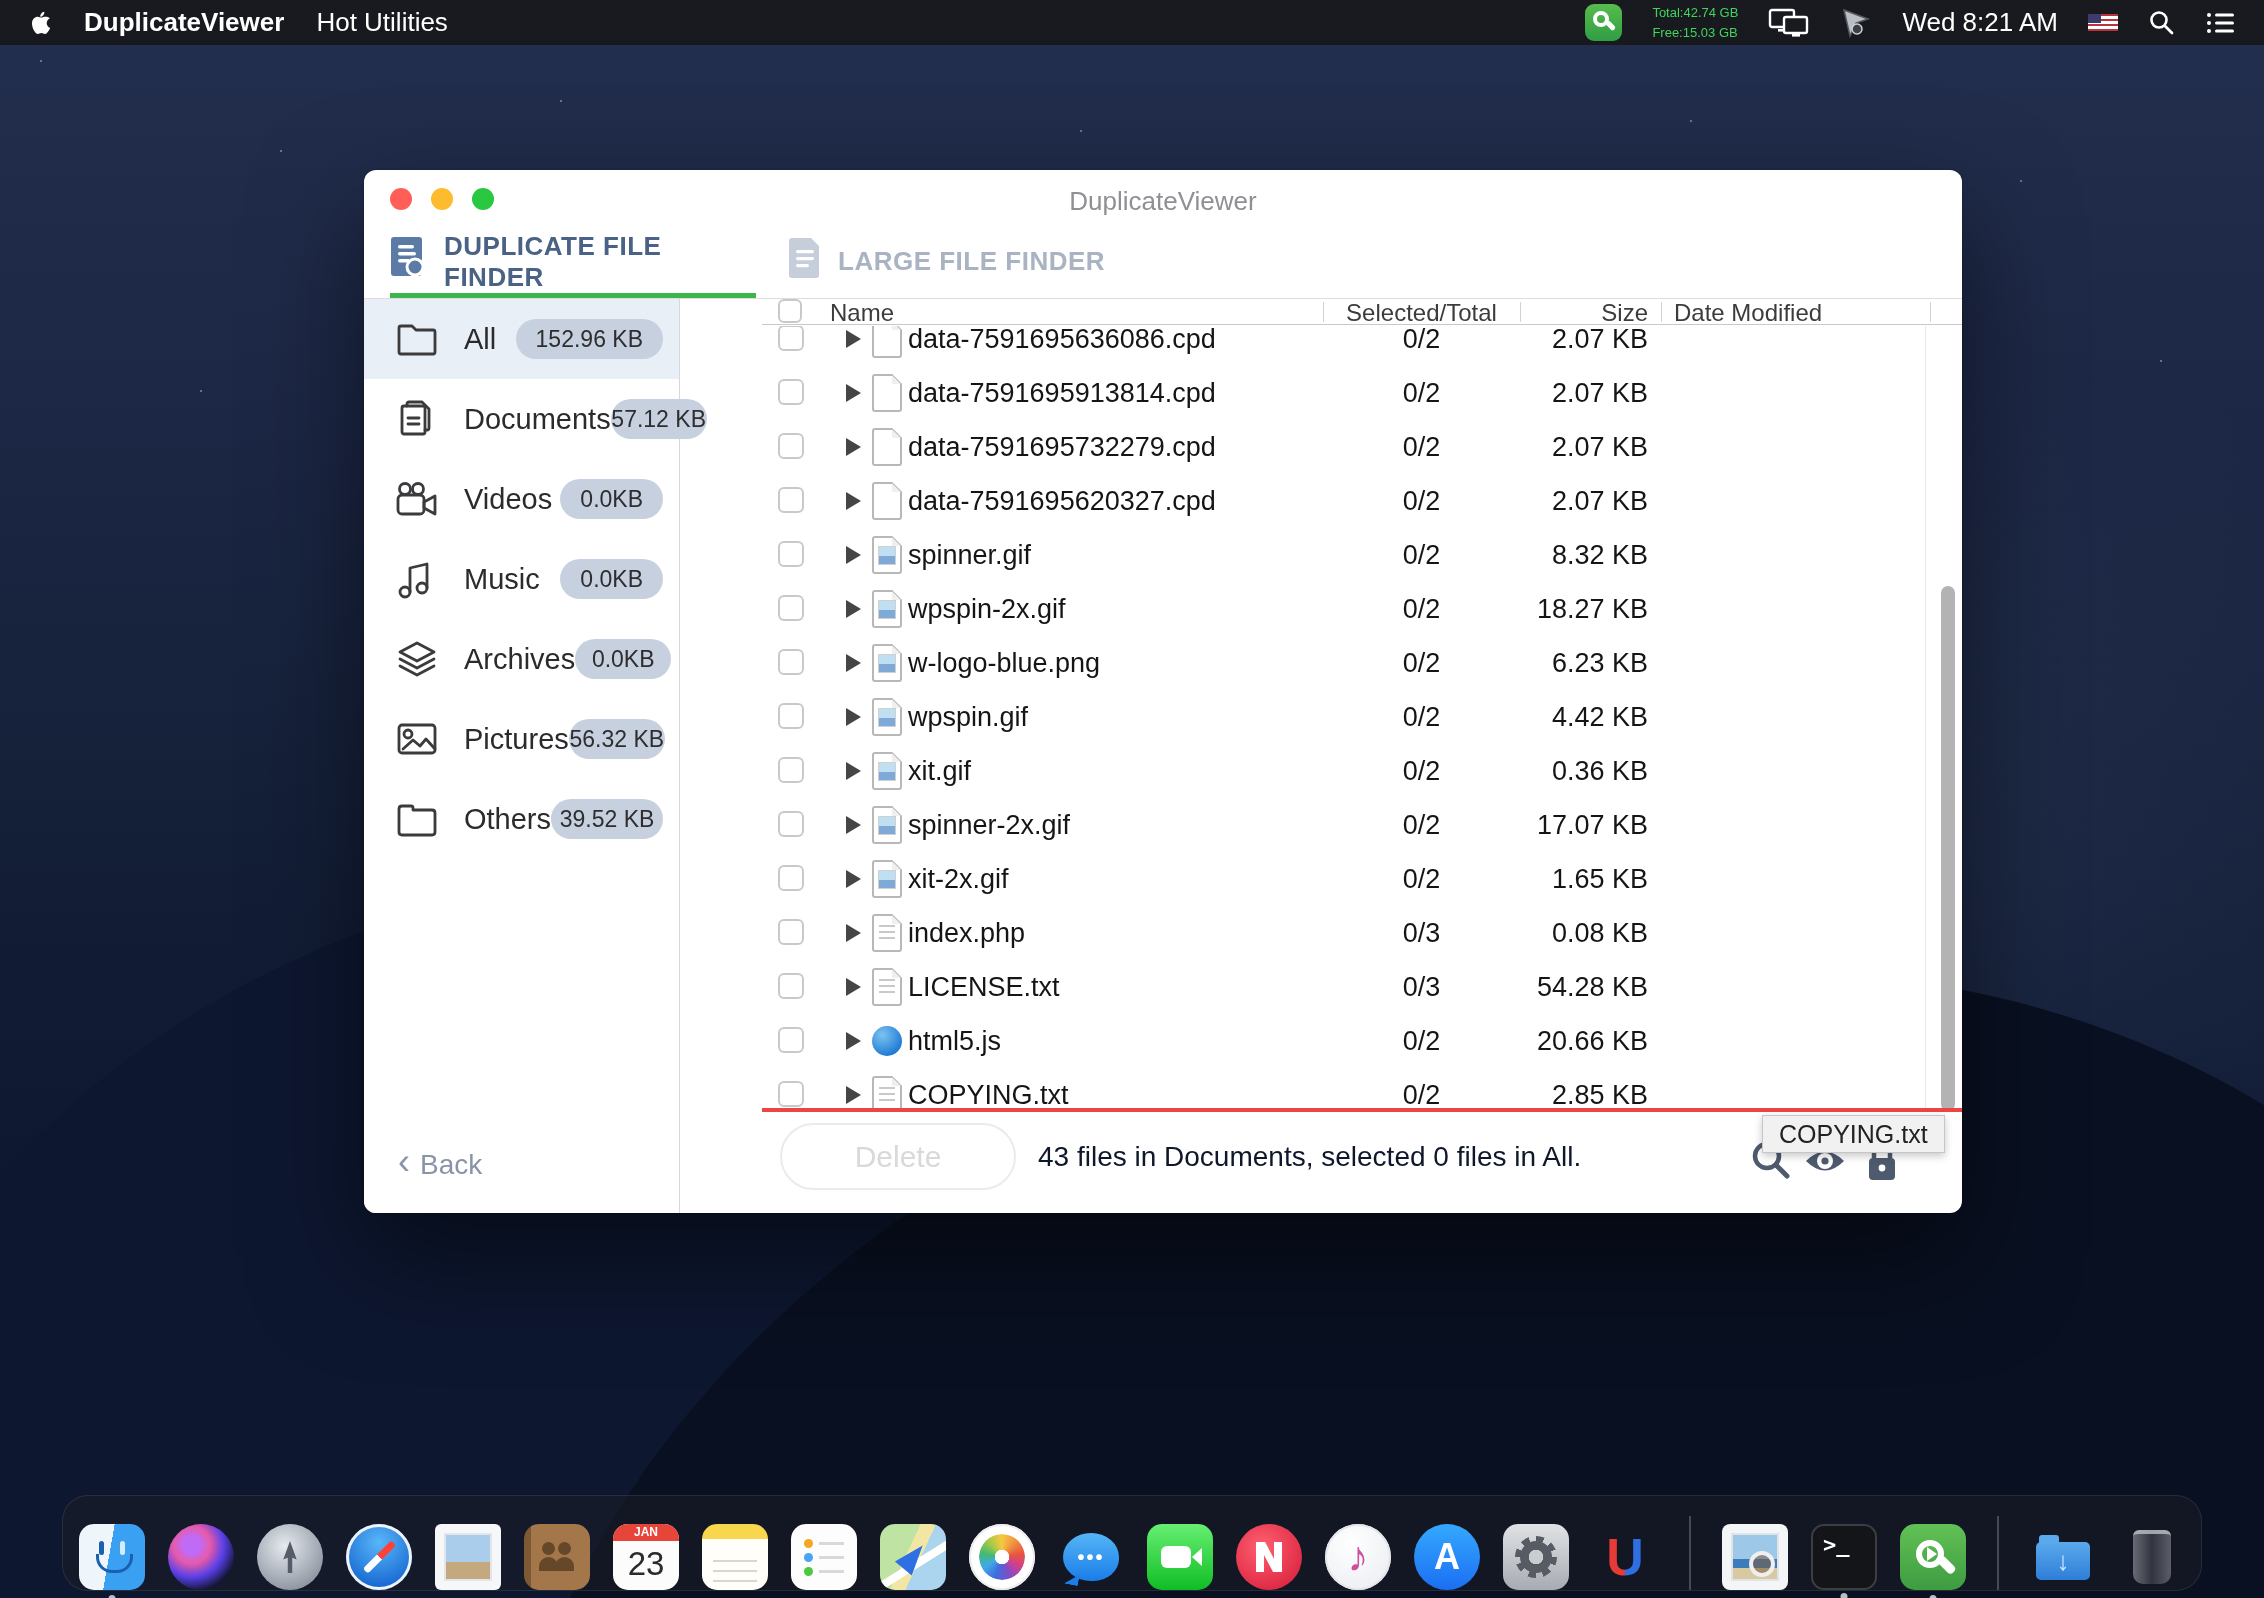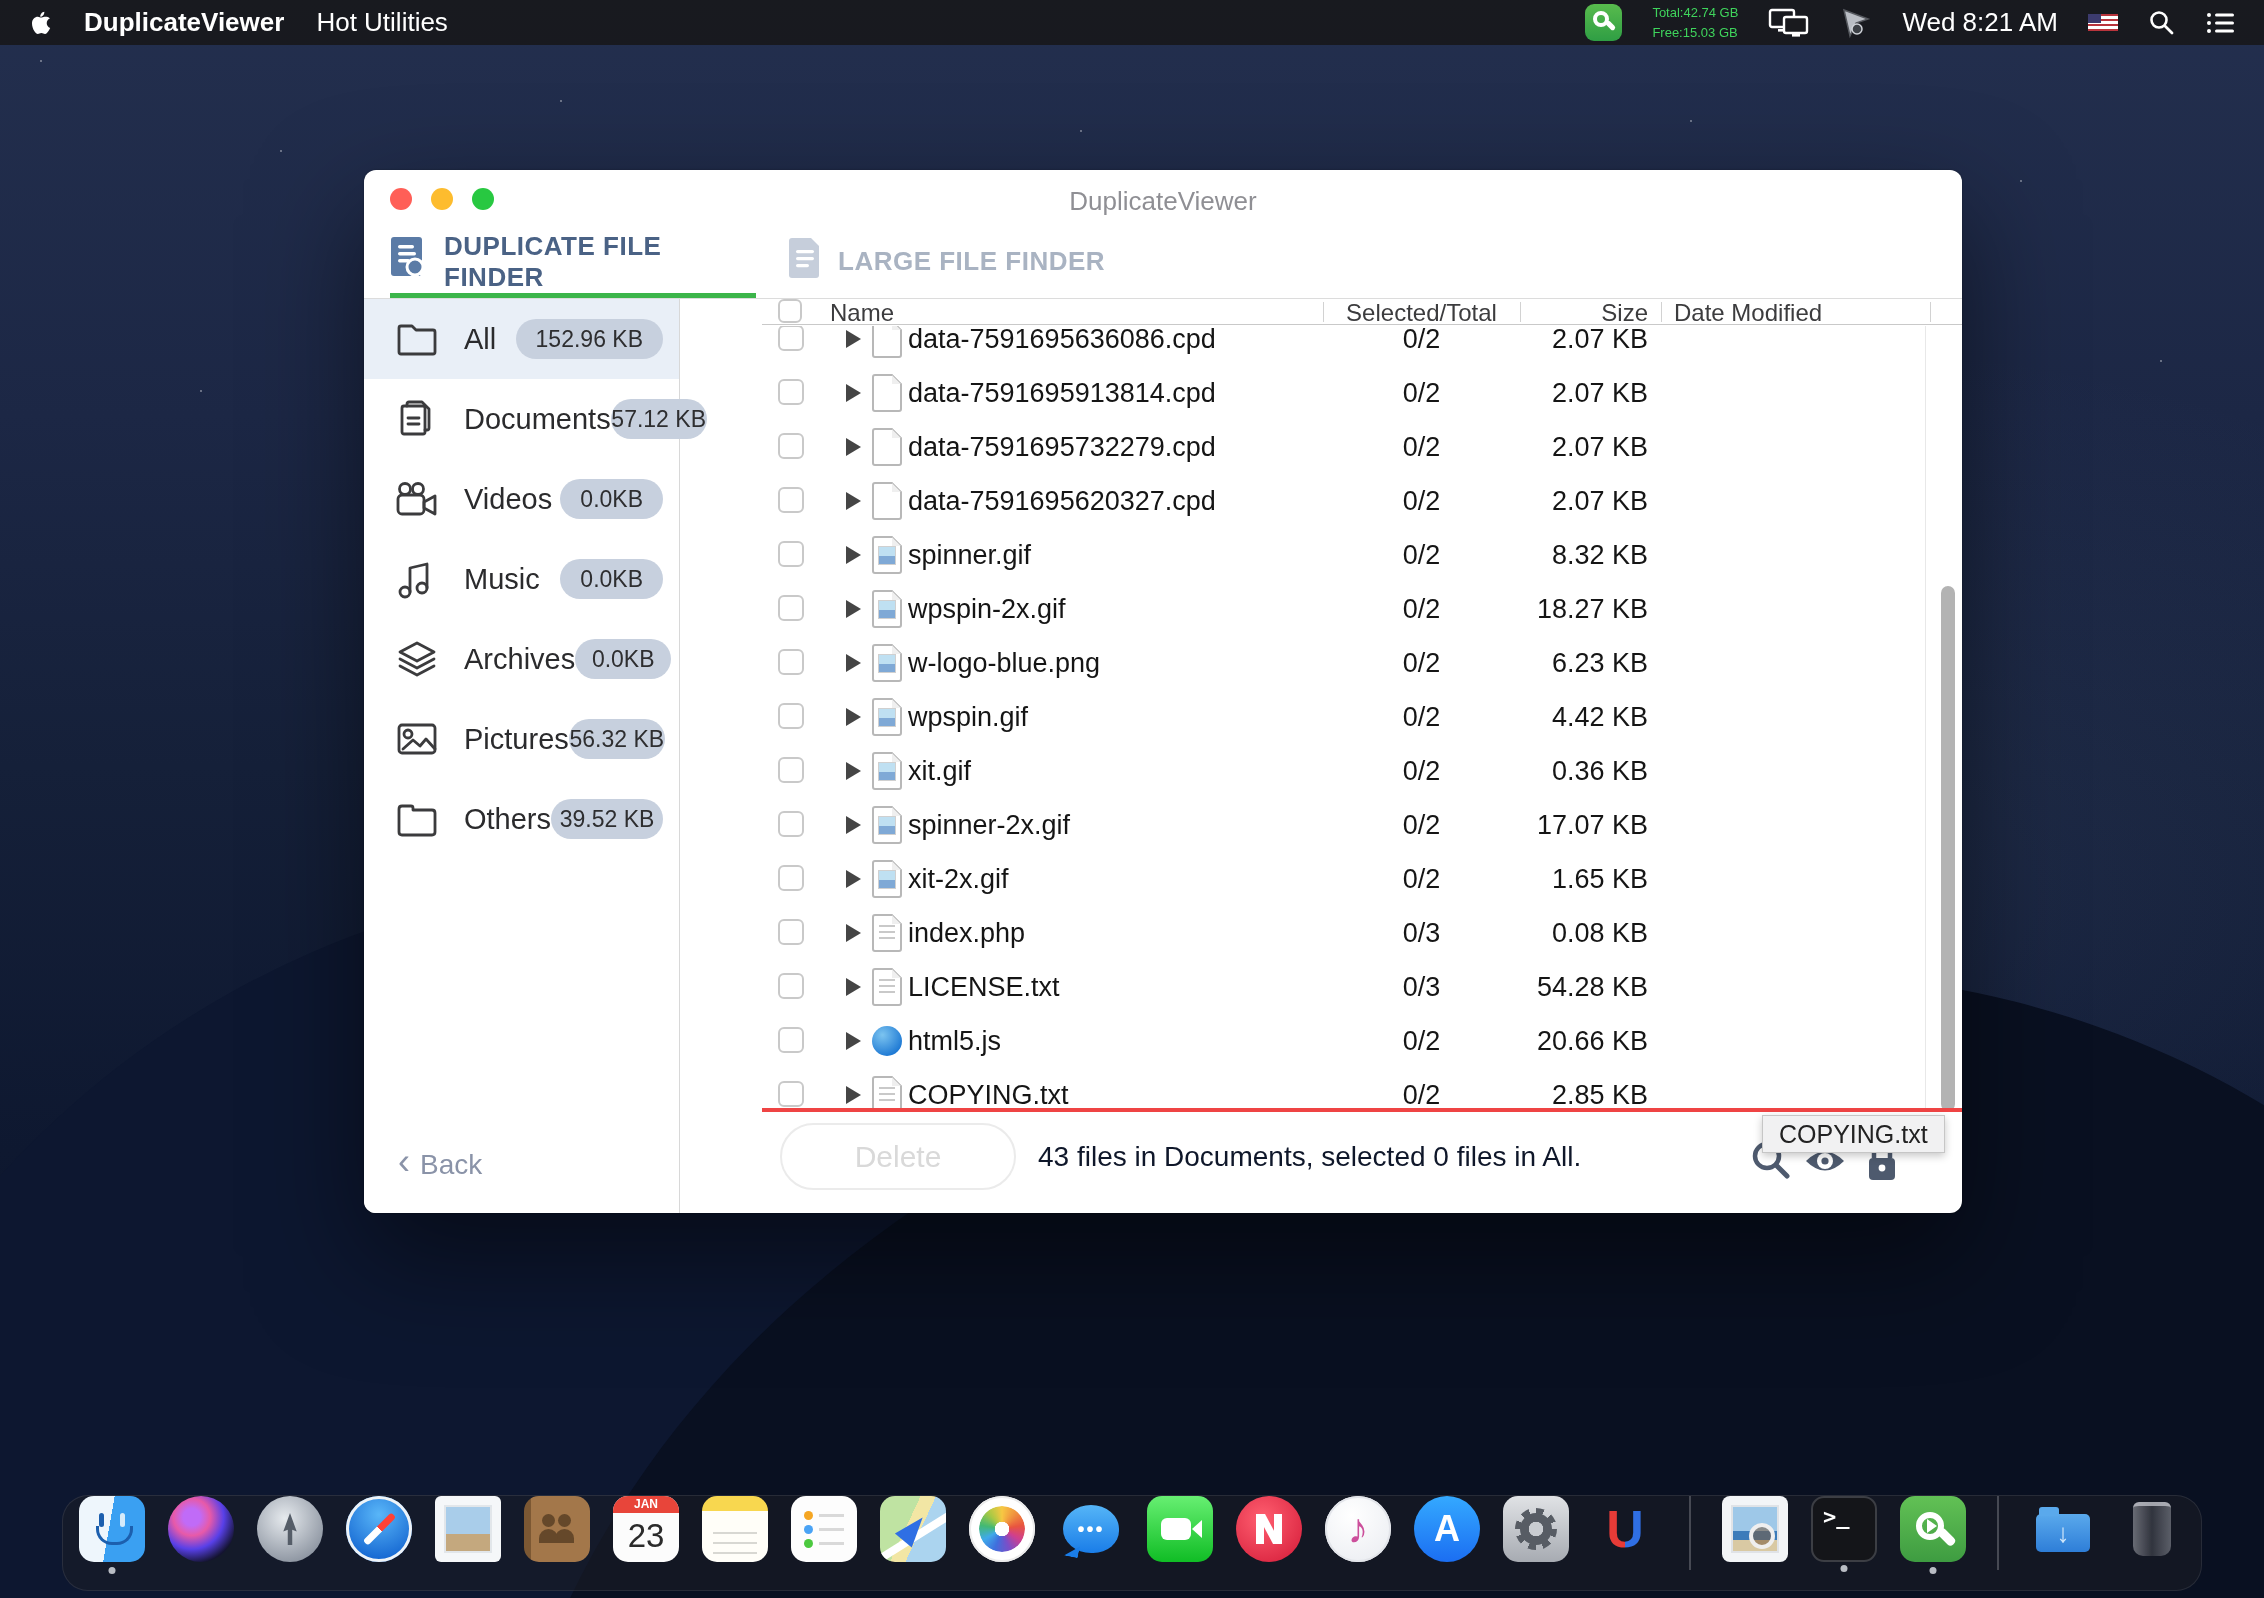--- a/index.html
+++ b/index.html
@@ -115,21 +115,21 @@
   .status { position:absolute; left:276px; top:50%; transform:translateY(-50%); font-size:28px; color:#0f172a; white-space:nowrap; }
   .sb-ico { position:absolute; top:28px; }
   .sb-mag { left:988px; } .sb-eye { left:1040px; } .sb-lock { left:1100px; }
   .tooltip { position:absolute; left:1000px; top:3px; height:38px; padding:0 16px; background:#f1f1f2;
              border:1px solid #c6c6c6; box-shadow:0 3px 8px rgba(0,0,0,.22); font-size:25px; color:#222;
              display:flex; align-items:center; z-index:5; white-space:nowrap; }
 
   
   .dock { position:absolute; left:50%; transform:translateX(-50%); bottom:7px; height:96px;
           background:rgba(28,30,38,.55); border:1px solid rgba(255,255,255,.09); border-radius:26px;
-          display:flex; align-items:flex-start; padding:0 16px; gap:23px; z-index:40; }
+          display:flex; align-items:flex-end; padding:0 16px; gap:23px; z-index:40; }
   .dk { width:66px; height:66px; border-radius:15px; position:relative; display:flex; align-items:center;
         justify-content:center; flex:none; }
   .dk .dot { position:absolute; bottom:-12px; left:50%; transform:translateX(-50%); width:7px; height:7px;
         border-radius:50%; background:#b9bdc4; }
   .dk-divider { width:2px; height:74px; background:rgba(255,255,255,.22); margin:0 8px; flex:none; }
 
   .dk-finder { background:linear-gradient(100deg,#eef6fc 0 46%,#3aa0f2 46%); }
   .dk-finder .dk-inner { width:36px; height:32px; position:relative; }
   .dk-finder .dk-inner::before { content:''; position:absolute; left:5px; top:0; width:5px; height:14px;
         background:#1c5fae; border-radius:3px; box-shadow:21px 0 0 #d6ebfa; }

